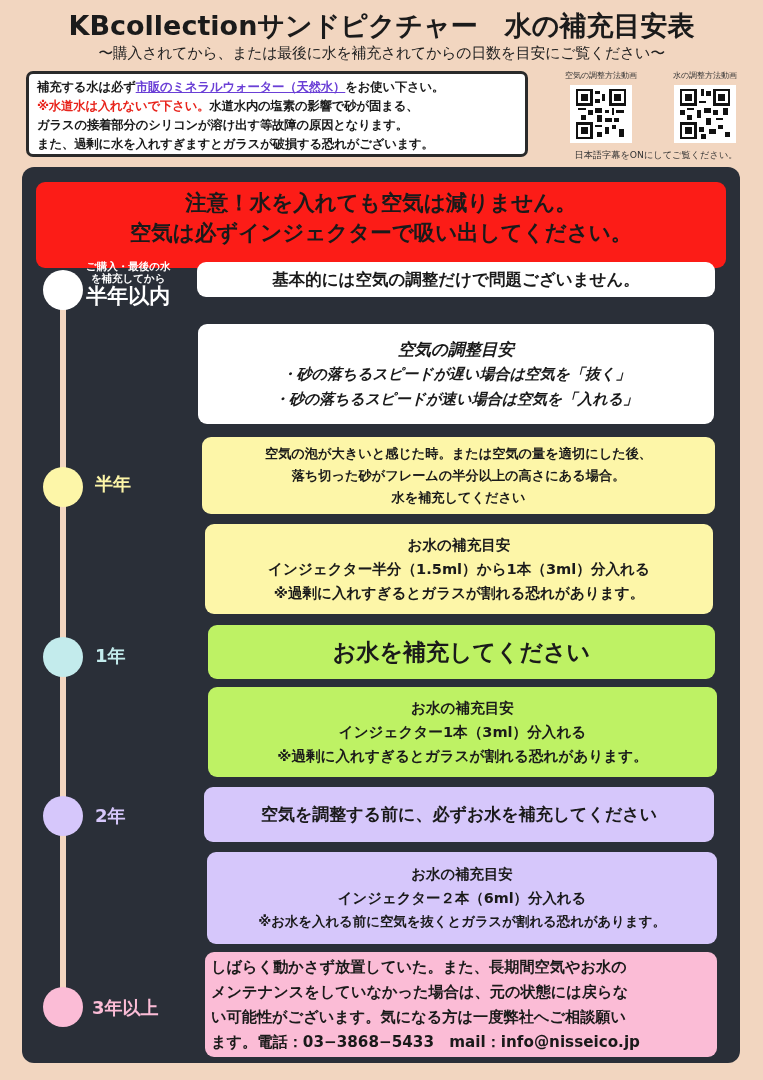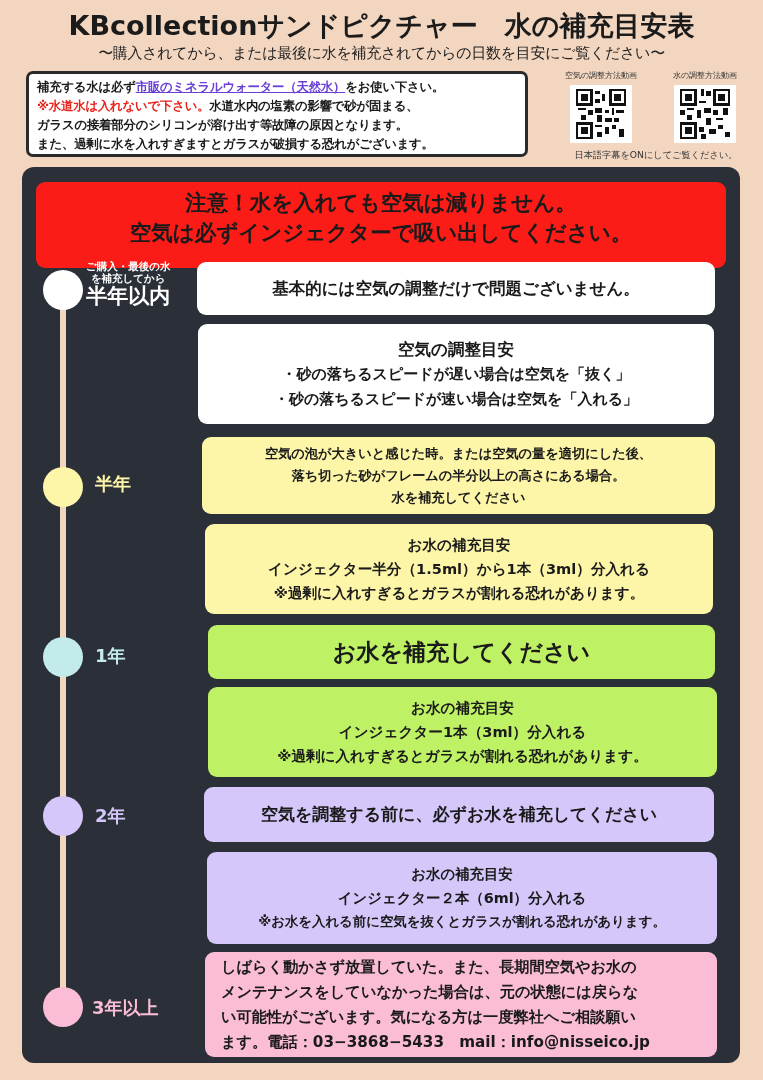--- a/index.html
+++ b/index.html
@@ -169,24 +169,24 @@
   </div>
 
   <div class="timeline-line"></div>
 
   <div class="dot" style="top:103px; background:#ffffff;"></div>
   <div class="stage-label" style="left:64px; top:93px; text-align:center;">
     <div class="stage-small">ご購入・最後の水</div>
     <div class="stage-small">を補充してから</div>
     <div class="stage-big" style="font-size:21px;">半年以内</div>
   </div>
-  <div class="card white" style="left:175px; top:95px; width:518px; height:53px; font-size:16.5px;">
+  <div class="card white" style="left:175px; top:95px; width:518px; height:35px; font-size:16.5px;">
     <span class="line">基本的には空気の調整だけで問題ございません。</span>
   </div>
-  <div class="card white" style="left:176px; top:157px; width:516px; height:100px; font-size:15px; line-height:25px;">
+  <div class="card white" style="left:176px; top:157px; width:516px; height:100px; font-size:15px; line-height:25px;font-style:italic;">
     <span class="line" style="font-size:16.5px;">空気の調整目安</span>
     <span class="line">・砂の落ちるスピードが遅い場合は空気を「抜く」</span>
     <span class="line">・砂の落ちるスピードが速い場合は空気を「入れる」</span>
   </div>
 
   <div class="dot" style="top:300px; background:#fdf6a8;"></div>
   <div class="stage-label stage-big" style="left:73px; top:305px; color:#fdf6a8; font-size:18px;">半年</div>
   <div class="card yellow" style="left:180px; top:270px; width:513px; height:77px; font-size:13.2px; line-height:22px;">
     <span class="line">空気の泡が大きいと感じた時。または空気の量を適切にした後、</span>
     <span class="line">落ち切った砂がフレームの半分以上の高さにある場合。</span>
@@ -215,19 +215,19 @@
     <span class="line">空気を調整する前に、必ずお水を補充してください</span>
   </div>
   <div class="card purple" style="left:185px; top:685px; width:510px; height:92px; font-size:14.4px; line-height:24px;">
     <span class="line">お水の補充目安</span>
     <span class="line">インジェクター２本（6ml）分入れる</span>
     <span class="line" style="font-size:13.4px;">※お水を入れる前に空気を抜くとガラスが割れる恐れがあります。</span>
   </div>
 
   <div class="dot" style="top:820px; background:#fbbcd6;"></div>
   <div class="stage-label stage-big" style="left:70px; top:829px; color:#fbbcd6; font-size:18px;">3年以上</div>
-  <div class="card pink" style="left:183px; top:785px; width:512px; height:105px; font-size:15.2px; line-height:25px; align-items:flex-start; padding-left:16px; text-align:left;">
+  <div class="card pink" style="left:183px; top:785px; width:512px; height:105px; font-size:15.2px; line-height:25px; align-items:flex-start; padding-left:6px; text-align:left;">
     <span class="line">しばらく動かさず放置していた。また、長期間空気やお水の</span>
     <span class="line">メンテナンスをしていなかった場合は、元の状態には戻らな</span>
     <span class="line">い可能性がございます。気になる方は一度弊社へご相談願い</span>
     <span class="line">ます。電話：03−3868−5433　mail：info@nisseico.jp</span>
   </div>
 </div>
 
 </body></html>

